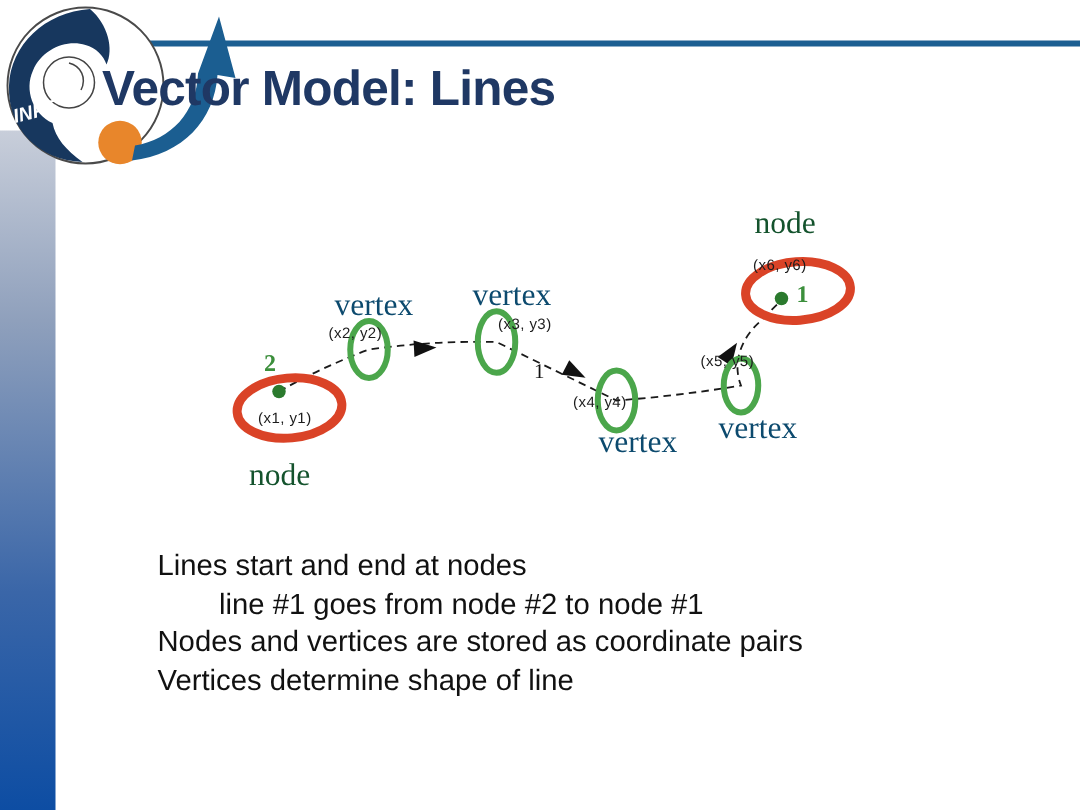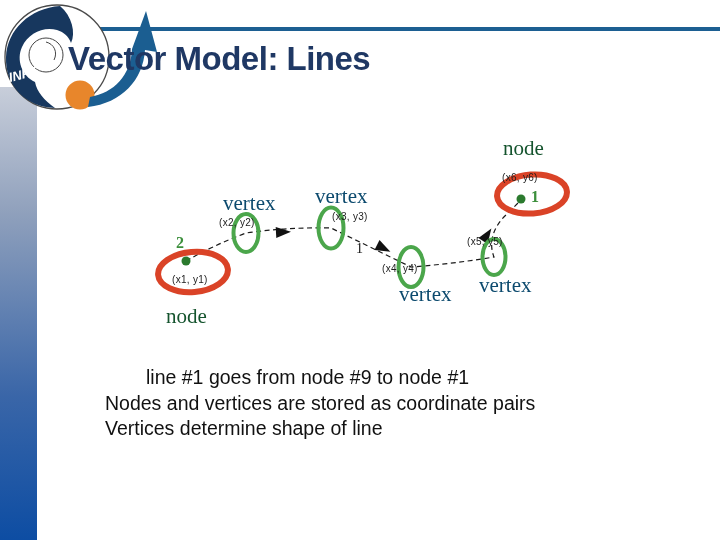--- a/index.html
+++ b/index.html
@@ -101,18 +101,19 @@
   <span id="lbl-line-1" class="lbl num-black">1</span>
 
   <span id="lbl-c1" class="lbl coord-lbl">(x1, y1)</span>
   <span id="lbl-c2" class="lbl coord-lbl">(x2, y2)</span>
   <span id="lbl-c3" class="lbl coord-lbl">(x3, y3)</span>
   <span id="lbl-c4" class="lbl coord-lbl">(x4, y4)</span>
   <span id="lbl-c5" class="lbl coord-lbl">(x5, y5)</span>
   <span id="lbl-c6" class="lbl coord-lbl">(x6, y6)</span>
 
   <div id="body-text">
-    <div class="indent">line #1 goes from node #9 to node #1</div>
+    <div>Lines start and end at nodes</div>
+    <div class="indent">line #1 goes from node #2 to node #1</div>
     <div>Nodes and vertices are stored as coordinate pairs</div>
     <div>Vertices determine shape of line</div>
   </div>
 
 </div>
 
 </body></html>

